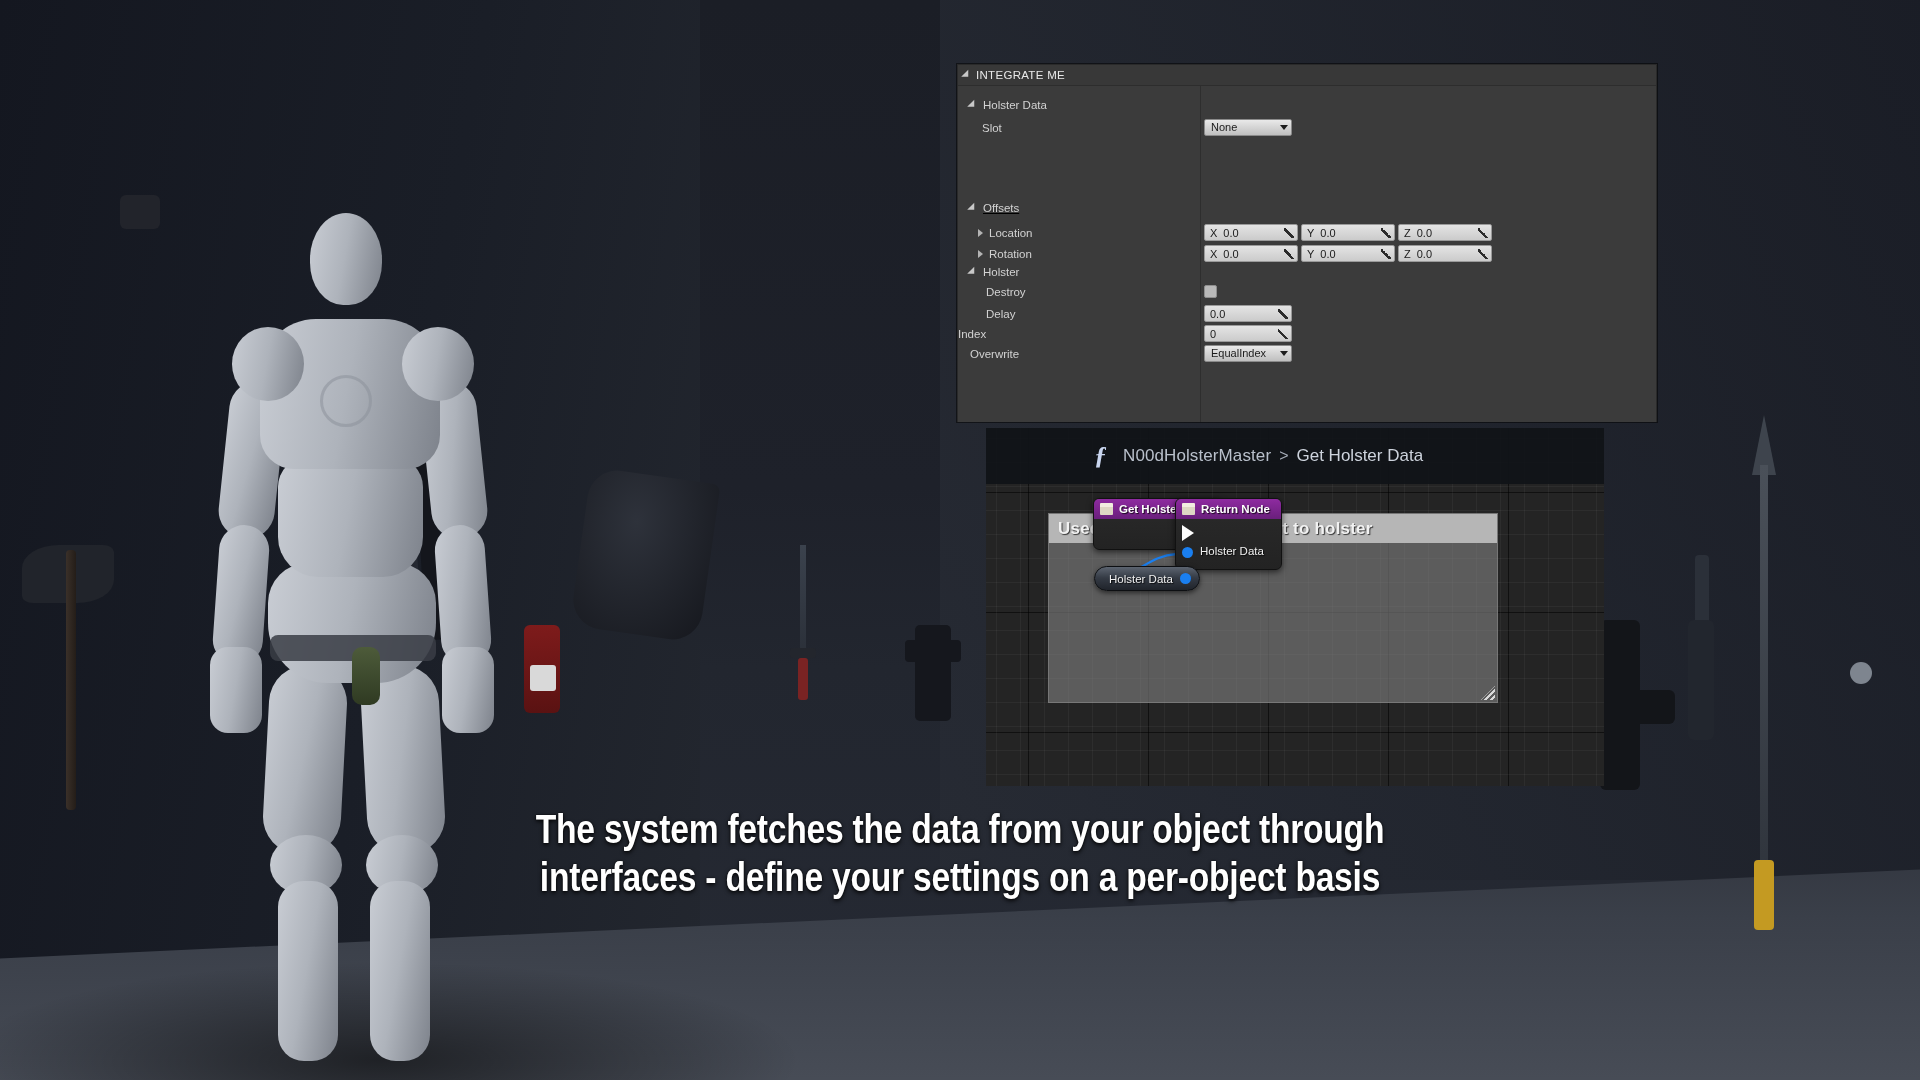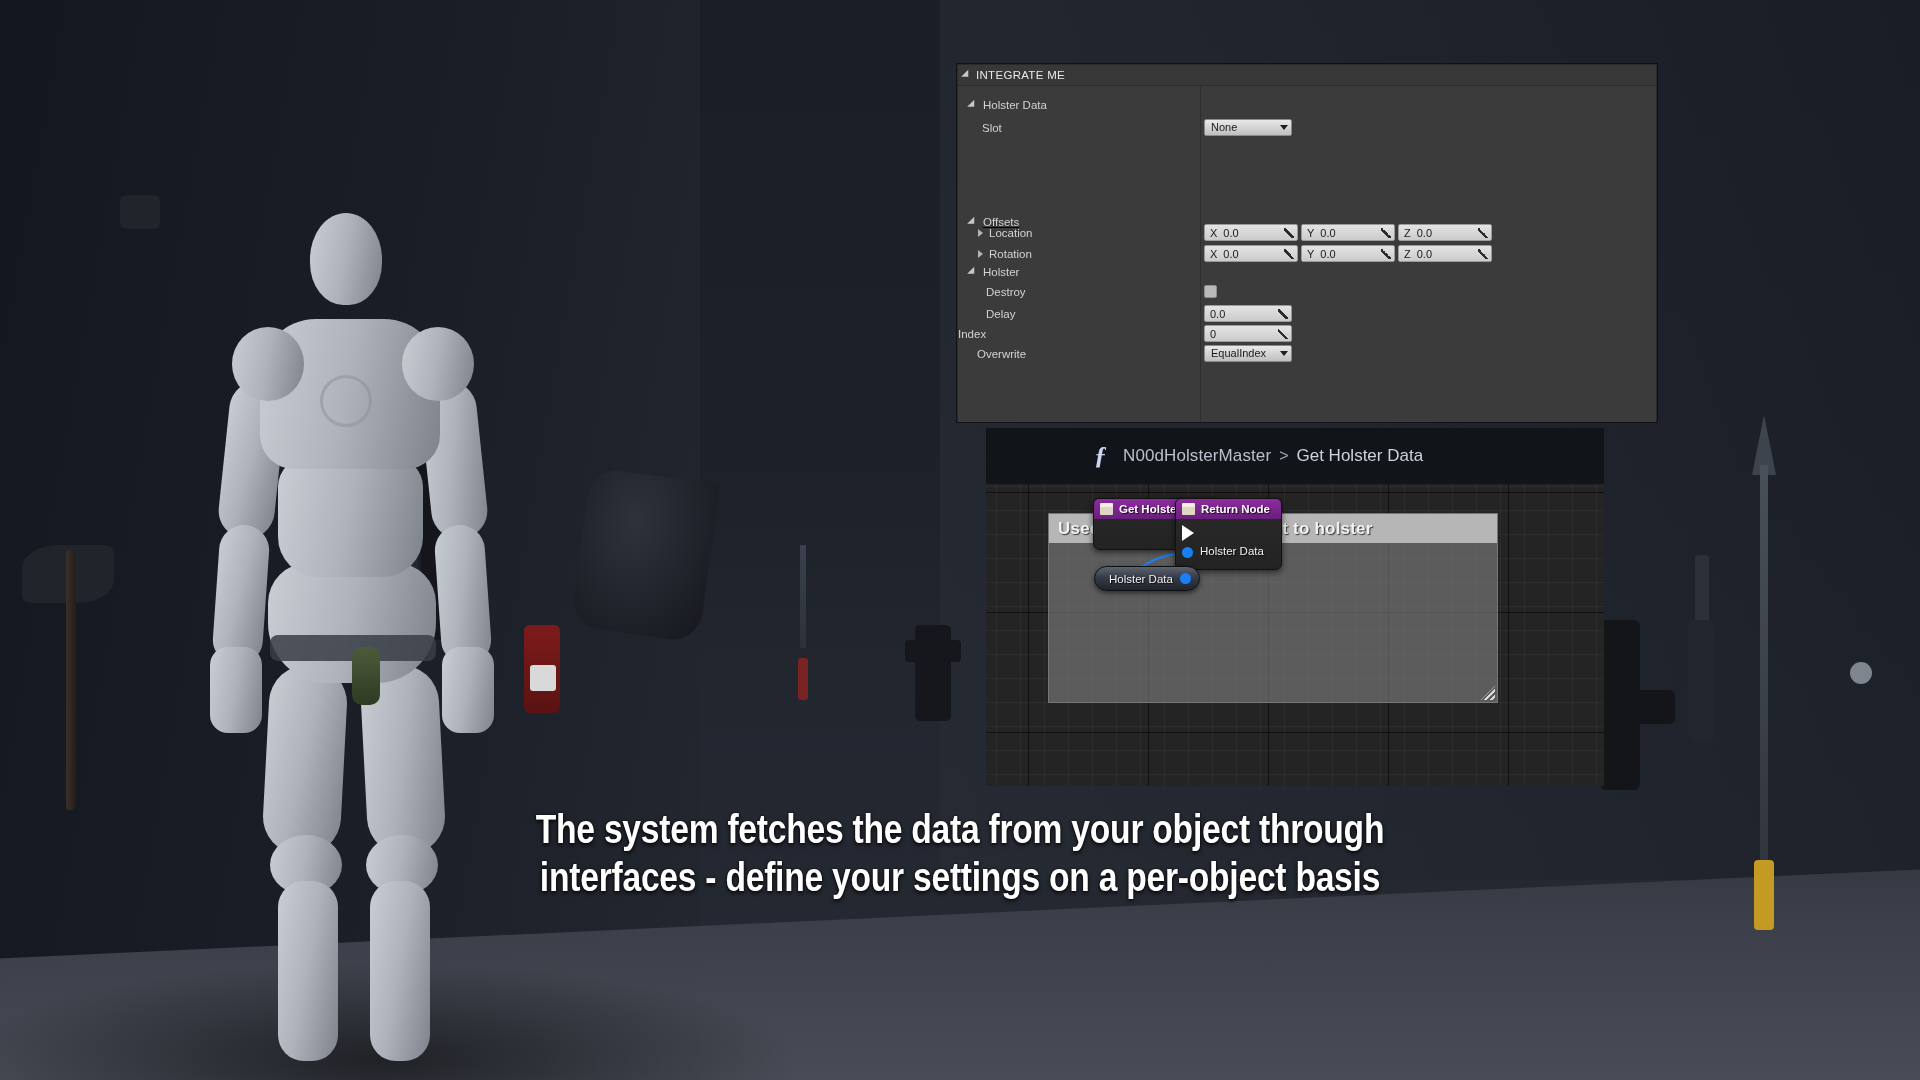--- a/index.html
+++ b/index.html
@@ -373,21 +373,21 @@
       </div>
       <div class="combo" style="margin-left:4px; width:88px;">
         <span class="cap">None</span>
         <span class="caret"></span>
       </div>
     </div>
 
     <div class="prow" style="top:60px; align-items:flex-start;">
     </div>
 
-    <div class="prow" style="top:130px;text-decoration:underline;">
+    <div class="prow" style="top:116px;text-decoration:underline;">
       <div class="plabel" style="padding-left:12px;">
         <span class="tri-down"></span>
         <span>Offsets</span>
       </div>
     </div>
 
     <div class="prow" style="top:138px;">
       <div class="plabel" style="padding-left:20px; width:242px;">
         <span class="tri-right"></span>
         <span>Location</span>
@@ -463,21 +463,21 @@
       <div class="plabel" style="width:242px;">
         <span>Index</span>
       </div>
       <div class="numfield" style="width:88px; margin-left:4px;">
         <span class="val">0</span>
         <span class="drag-corner"></span>
       </div>
     </div>
 
     <div class="prow" style="top:259px;">
-      <div class="plabel" style="padding-left:19px; width:242px;">
+      <div class="plabel" style="padding-left:12px; width:242px;">
         <span>Overwrite</span>
       </div>
       <div class="combo" style="width:88px; margin-left:4px;">
         <span class="cap">EqualIndex</span>
         <span class="caret"></span>
       </div>
     </div>
 
   </div>
 </div>

